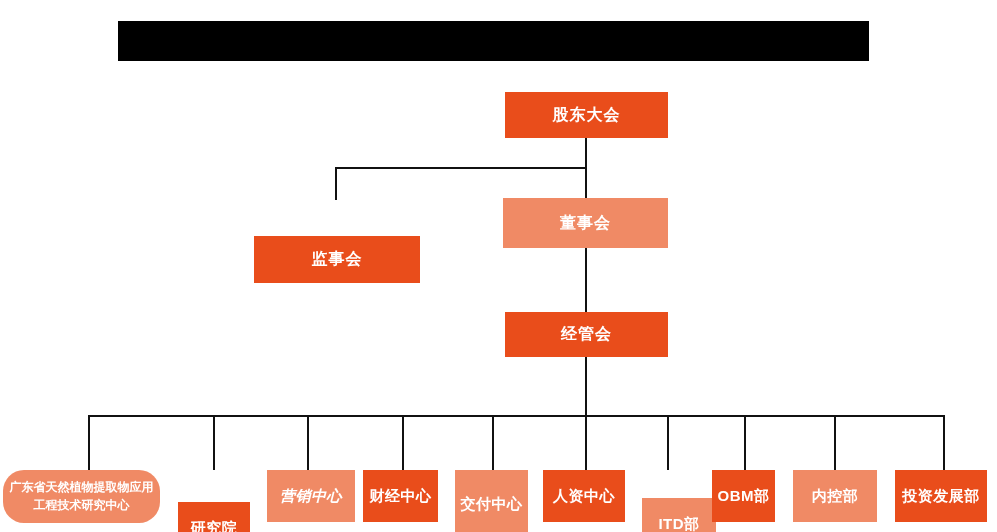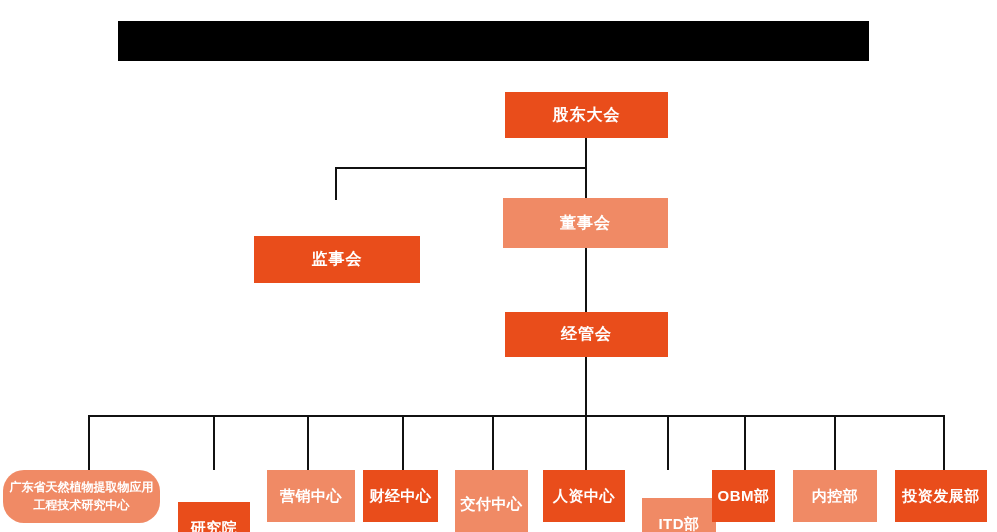--- a/index.html
+++ b/index.html
@@ -68,21 +68,21 @@
 
   <div class="node primary lvl" style="left:505px; top:92px; width:163px; height:46px;">股东大会</div>
 
   <div class="node primary lvl" style="left:254px; top:200px; width:166px; height:47px;margin-top:36px;">监事会</div>
   <div class="node secondary lvl" style="left:503px; top:198px; width:165px; height:50px;">董事会</div>
 
   <div class="node primary lvl" style="left:505px; top:312px; width:163px; height:45px;">经管会</div>
 
   <div class="node secondary dept small" style="left:3px; top:470px; width:157px; height:53px;">广东省天然植物提取物应用工程技术研究中心</div>
   <div class="node primary dept" style="left:178px; top:470px; width:72px; height:52px;margin-top:32px;">研究院</div>
-  <div class="node secondary dept" style="left:267px; top:470px; width:88px; height:52px;">营销中心</div>
+  <div class="node secondary dept" style="left:267px; top:470px; width:88px; height:52px;font-style:italic;">营销中心</div>
   <div class="node primary dept" style="left:363px; top:470px; width:75px; height:52px;">财经中心</div>
   <div class="node secondary dept" style="left:455px; top:470px; width:73px; height:68px;">交付中心</div>
   <div class="node primary dept" style="left:543px; top:470px; width:82px; height:52px;">人资中心</div>
   <div class="node secondary dept" style="left:642px; top:498px; width:74px; height:52px;">ITD部</div>
   <div class="node primary dept" style="left:712px; top:470px; width:63px; height:52px;">OBM部</div>
   <div class="node secondary dept" style="left:793px; top:470px; width:84px; height:52px;">内控部</div>
   <div class="node primary dept" style="left:895px; top:470px; width:92px; height:52px;">投资发展部</div>
 
 </div>
 

